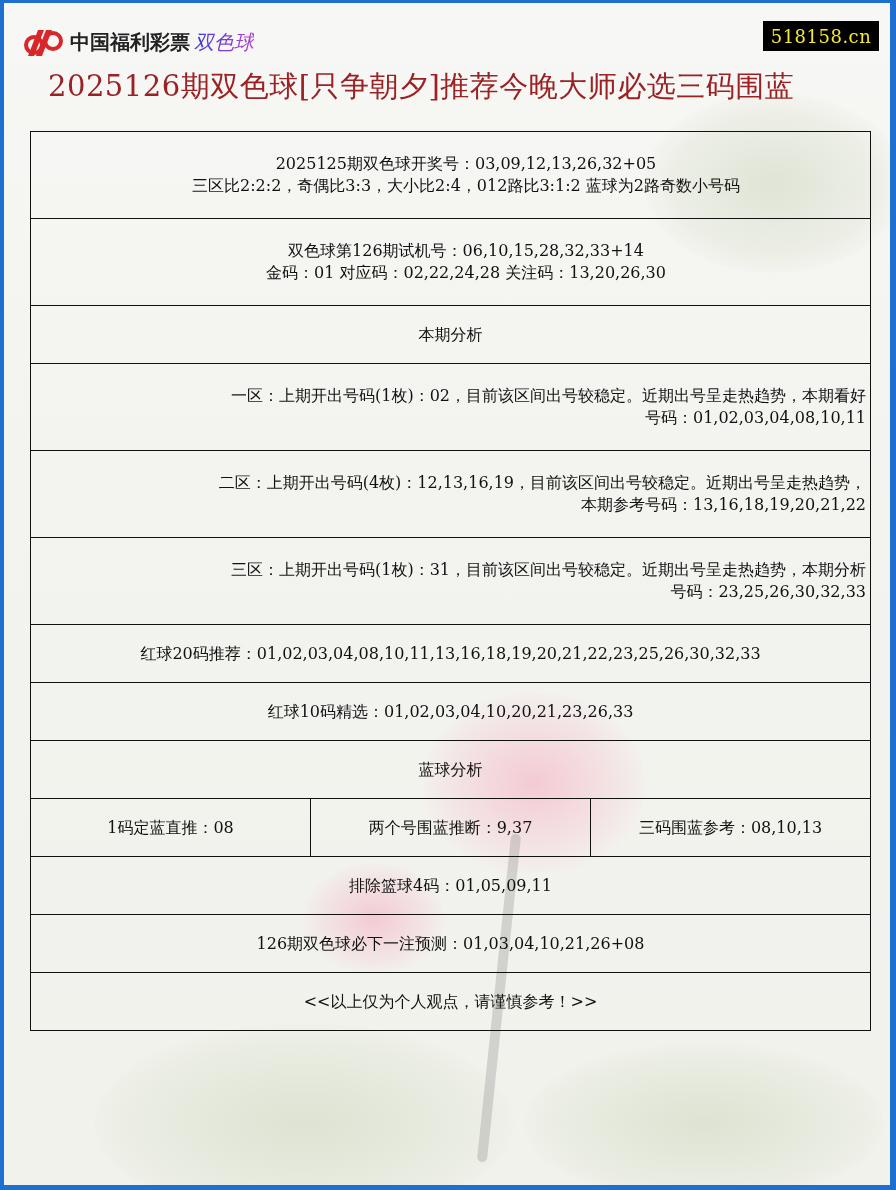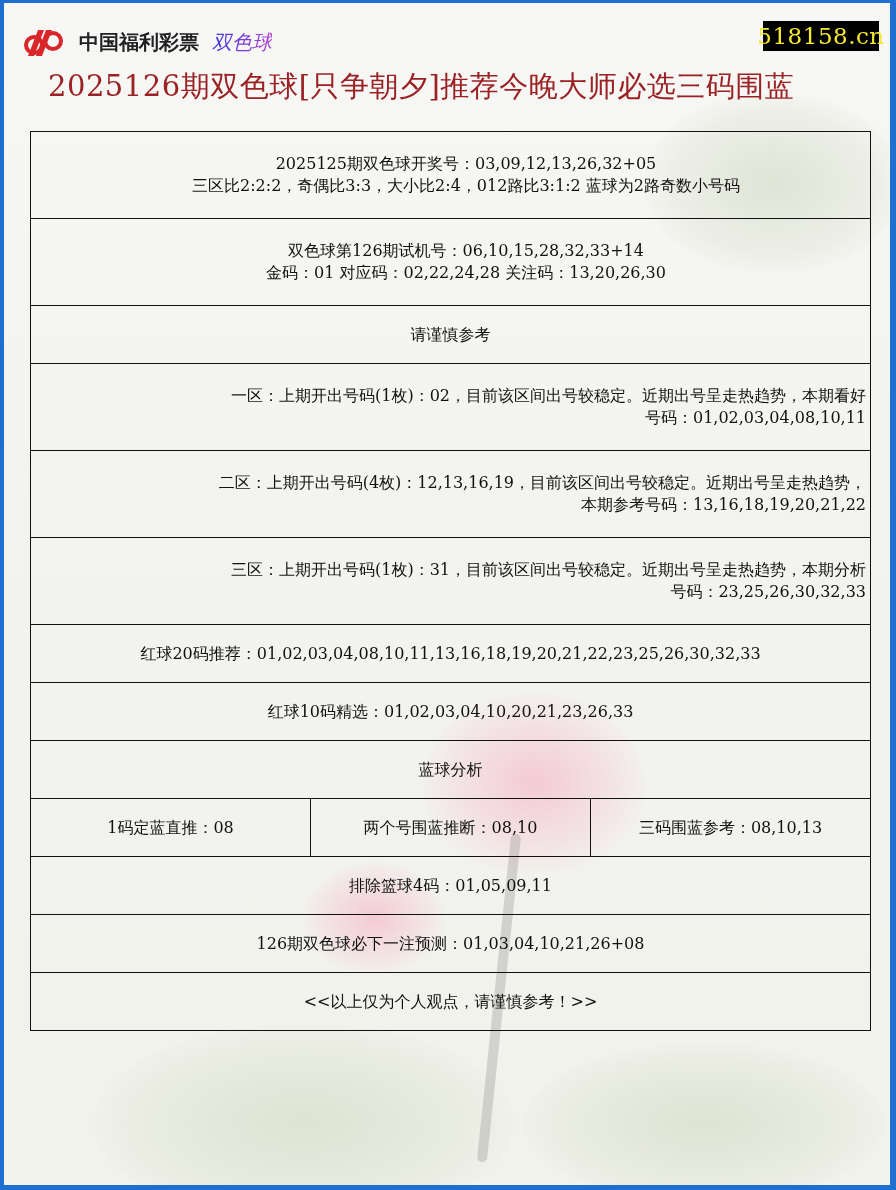--- a/index.html
+++ b/index.html
@@ -17,29 +17,29 @@
       position: absolute; border-radius: 50%;
       background: radial-gradient(ellipse at center, rgba(205,214,190,0.55) 0%, rgba(220,226,206,0.35) 55%, rgba(240,240,235,0) 75%);
     }
     .deco-flower {
       position: absolute; border-radius: 50% 50% 45% 45%;
       background: radial-gradient(ellipse at center, rgba(244,170,190,0.55) 0%, rgba(245,200,210,0.35) 50%, rgba(245,240,240,0) 75%);
     }
     .deco-stem { position: absolute; background: rgba(150,150,150,0.35); border-radius: 6px; }
     .logo {
       position: absolute; left: 18px; top: 22px; height: 34px;
-      display: flex; align-items: center; gap: 13px;
+      display: flex; align-items: center; gap: 4px;
     }
     .logo-mark { width: 44px; height: 32px; }
     .logo-text-a { font-family: "DejaVu Sans", sans-serif; font-weight: bold; font-size: 20px; color: #222; letter-spacing: 0px; }
     .logo-text-b { font-family: "DejaVu Sans", sans-serif; font-weight: normal; font-style: italic; font-size: 20px;
       background: linear-gradient(90deg, #3a3ad8, #b040d0); -webkit-background-clip: text; background-clip: text; color: transparent; }
     .site-badge {
       position: absolute; left: 759px; top: 18px; width: 116px; height: 30px;
-      background: #000; color: #f5e930; font-family: "DejaVu Serif", serif; font-size: 23px;
+      background: #000; color: #f5e930; font-family: "DejaVu Serif", serif; font-size: 18px;
       display: flex; align-items: center; justify-content: center; letter-spacing: 0.5px;
     }
     .title {
       position: absolute; left: 44px; top: 64px; width: 850px;
       font-size: 29px; color: #9b2224; white-space: nowrap; letter-spacing: 0.5px;
       font-family: "DejaVu Serif", "Liberation Serif", serif;
     }
     .content {
       position: absolute; left: 26px; top: 128px; width: 840px;
       border-collapse: collapse; table-layout: fixed;
@@ -95,21 +95,21 @@
         <span class="line">三区比2:2:2，奇偶比3:3，大小比2:4，012路比3:1:2 蓝球为2路奇数小号码</span>
       </td>
     </tr>
     <tr class="row-tall">
       <td colspan="3" class="center">
         <span class="line">双色球第126期试机号：06,10,15,28,32,33+14</span>
         <span class="line">金码：01 对应码：02,22,24,28 关注码：13,20,26,30</span>
       </td>
     </tr>
     <tr class="row-std">
-      <td colspan="3" class="center">请谨慎参考</td>
+      <td colspan="3" class="center">本期分析</td>
     </tr>
     <tr class="row-tall">
       <td colspan="3" class="left">
         <span class="line">一区：上期开出号码(1枚)：02，目前该区间出号较稳定。近期出号呈走热趋势，本期看好</span>
         <span class="line">号码：01,02,03,04,08,10,11</span>
       </td>
     </tr>
     <tr class="row-tall">
       <td colspan="3" class="left">
         <span class="line" style="white-space:nowrap;">二区：上期开出号码(4枚)：12,13,16,19，目前该区间出号较稳定。近期出号呈走热趋势，</span>
@@ -126,21 +126,21 @@
       <td colspan="3" class="center">红球20码推荐：01,02,03,04,08,10,11,13,16,18,19,20,21,22,23,25,26,30,32,33</td>
     </tr>
     <tr class="row-std">
       <td colspan="3" class="center">红球10码精选：01,02,03,04,10,20,21,23,26,33</td>
     </tr>
     <tr class="row-std">
       <td colspan="3" class="center">蓝球分析</td>
     </tr>
     <tr class="row-std">
       <td class="center">1码定蓝直推：08</td>
-      <td class="center">两个号围蓝推断：08,10</td>
+      <td class="center">两个号围蓝推断：9,37</td>
       <td class="center">三码围蓝参考：08,10,13</td>
     </tr>
     <tr class="row-std">
       <td colspan="3" class="center">排除篮球4码：01,05,09,11</td>
     </tr>
     <tr class="row-std">
       <td colspan="3" class="center">126期双色球必下一注预测：01,03,04,10,21,26+08</td>
     </tr>
     <tr class="row-std">
       <td colspan="3" class="center">&lt;&lt;以上仅为个人观点，请谨慎参考！&gt;&gt;</td>

